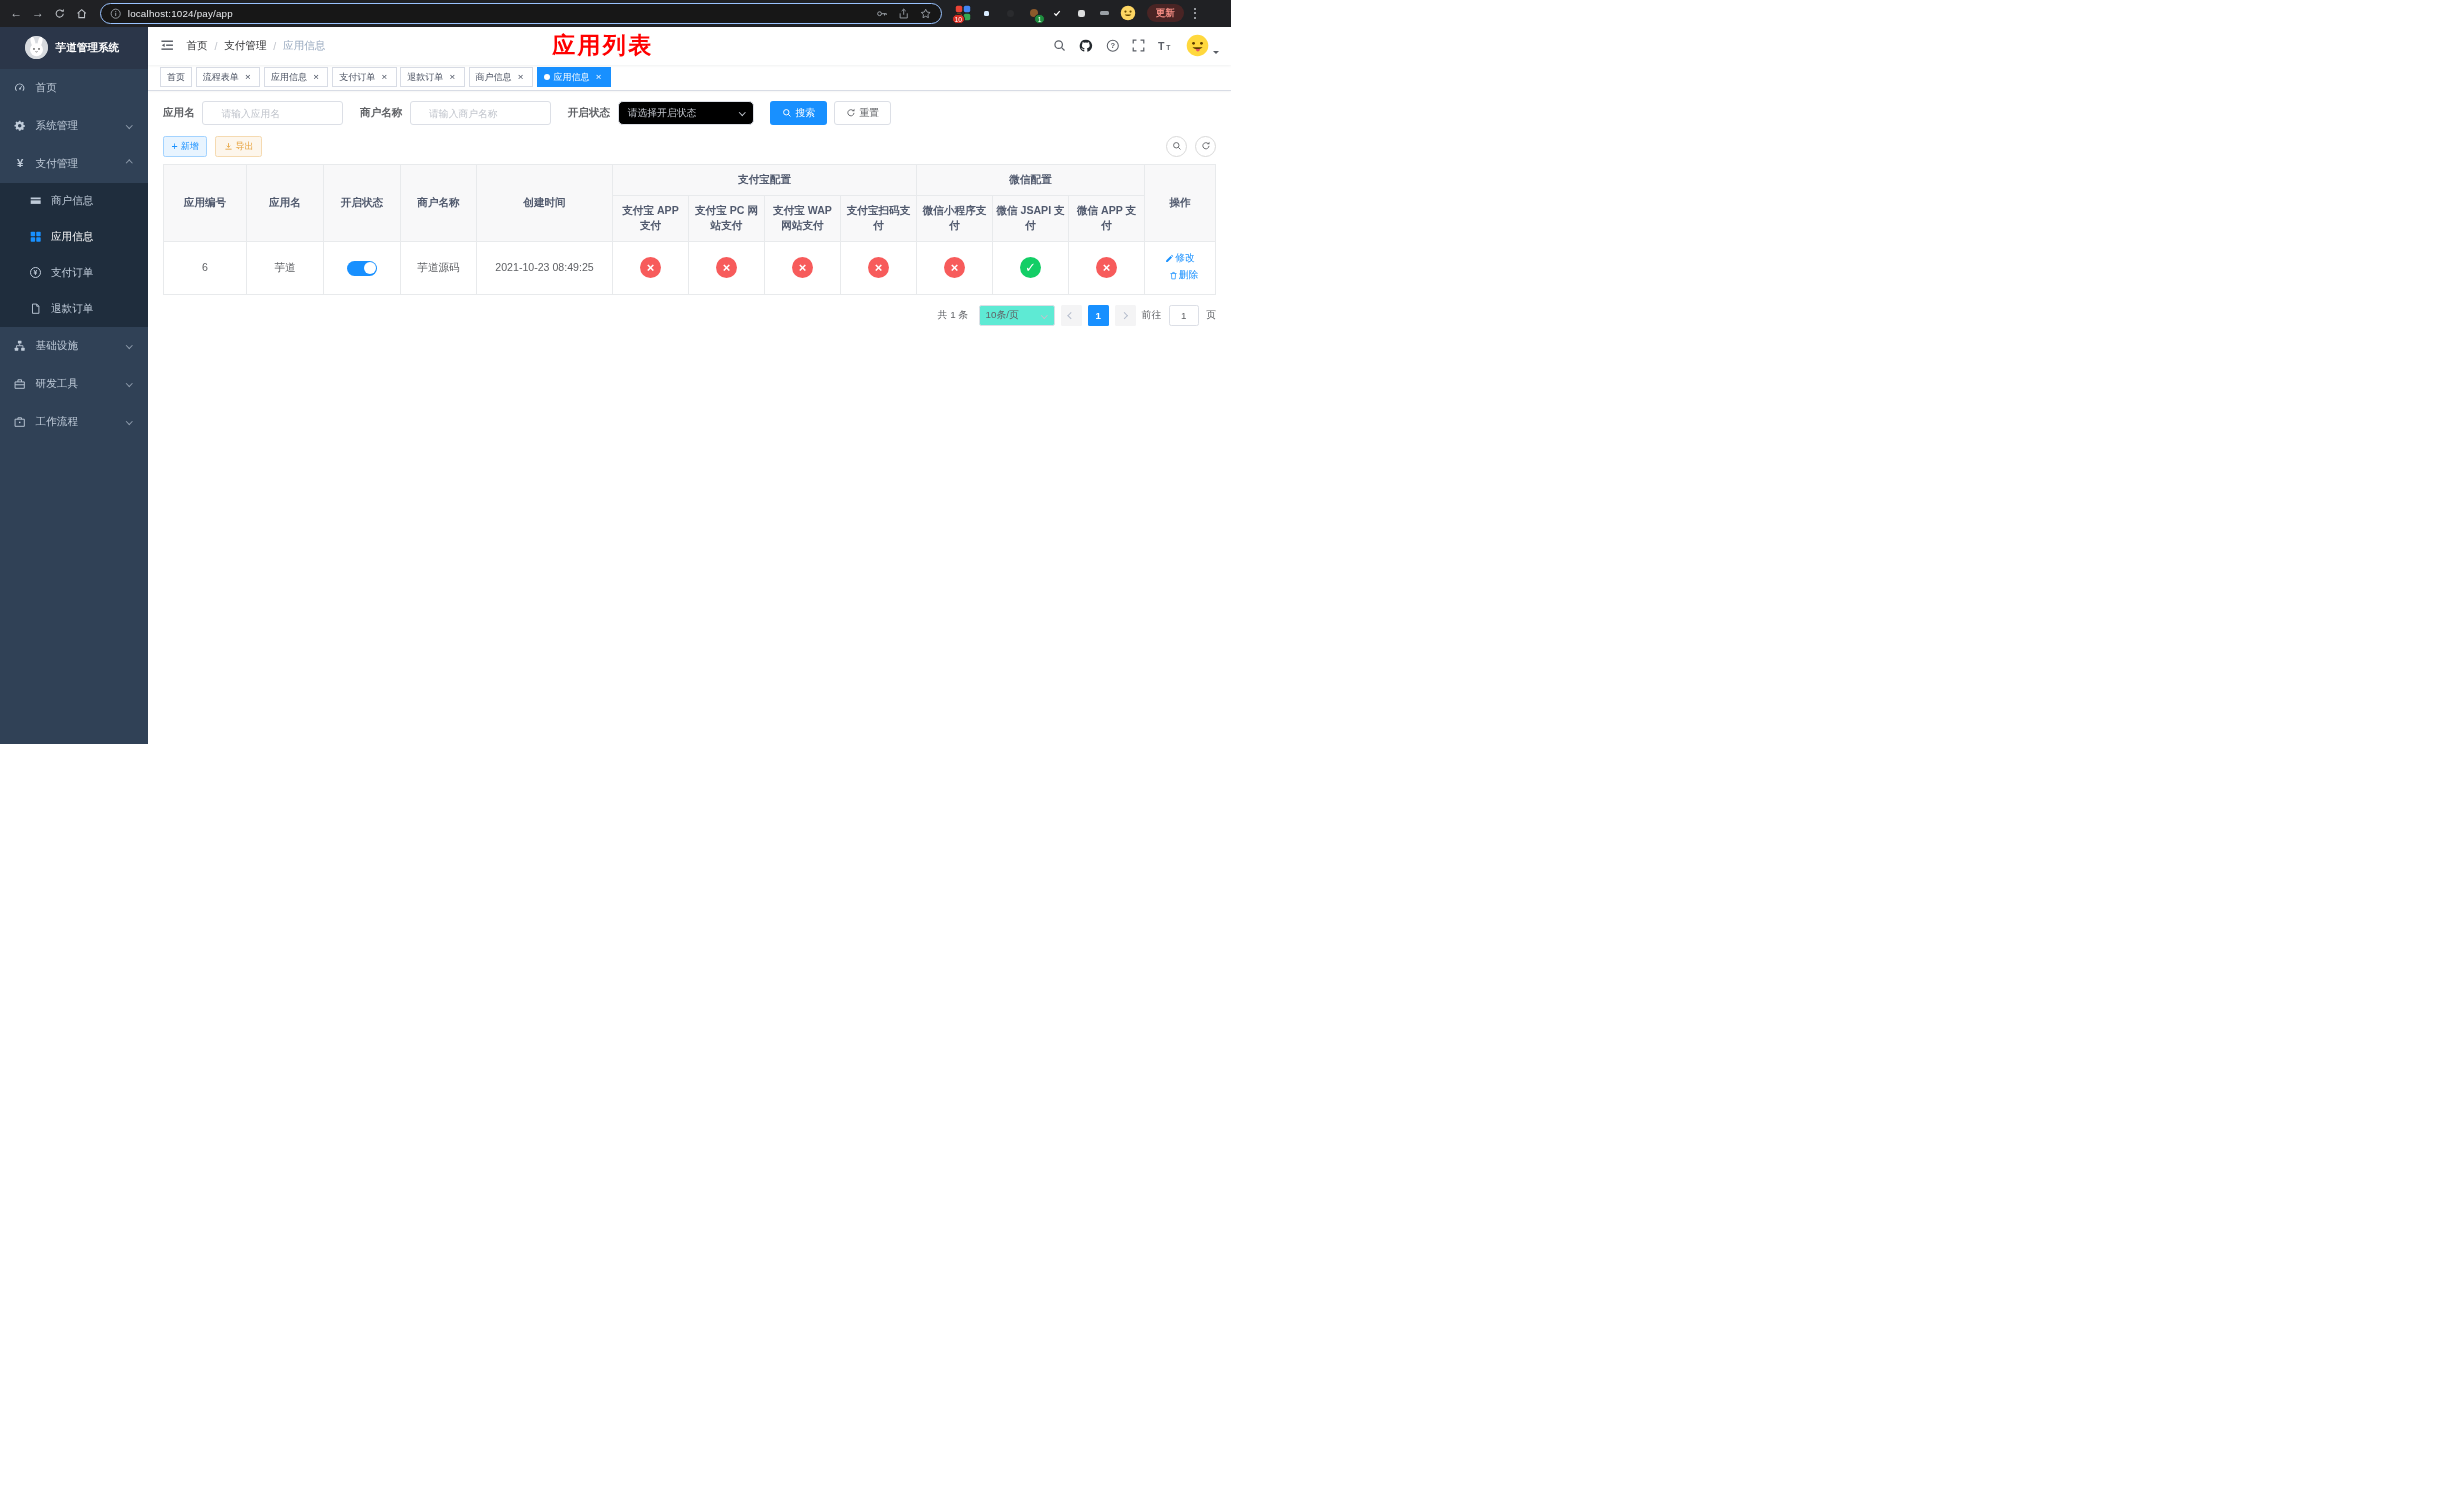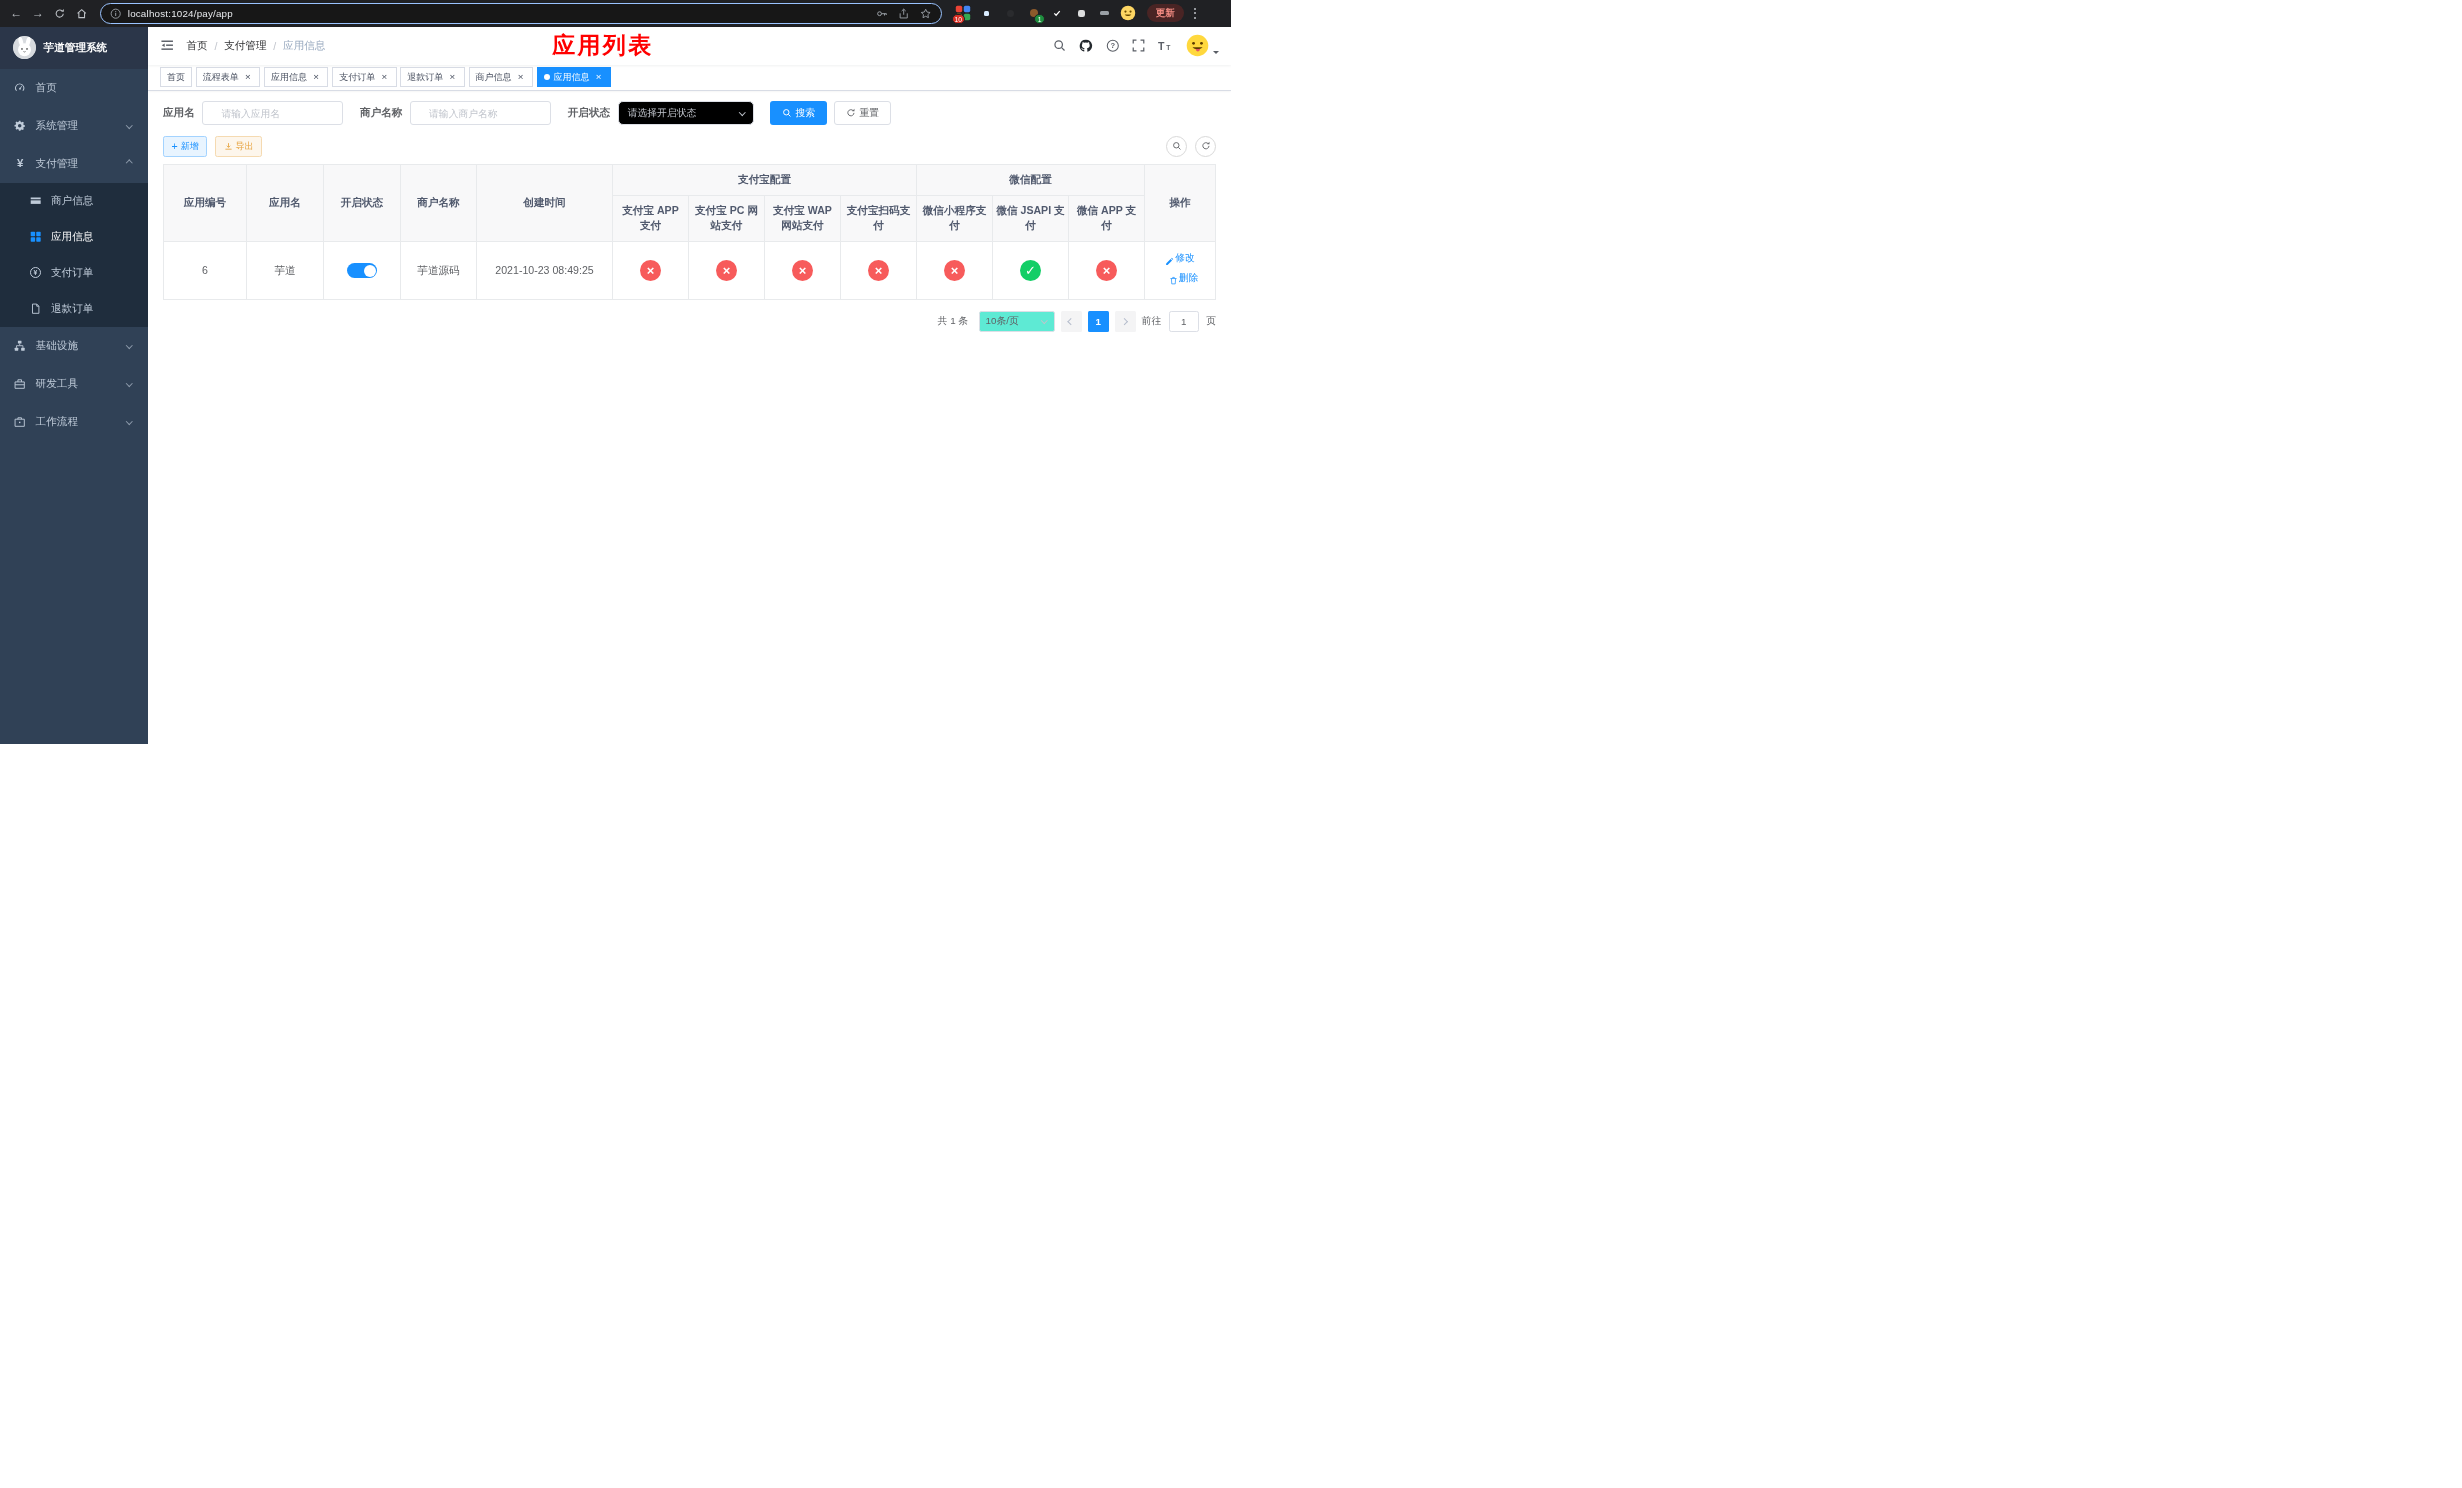--- a/index.html
+++ b/index.html
@@ -20,21 +20,21 @@
 .badge{position:absolute;min-width:10.6px;height:9.8px;border-radius:5.3px;background:#d93025;color:#fff;font-size:6.8px;line-height:9.8px;text-align:center;padding:0 1.5px;bottom:-3px;left:-3px;border:0.8px solid #202124}
 .badge.green{background:#1e8e3e;left:auto;right:-3px}
 .inner-dot{position:absolute;inset:4.5px;border-radius:50%;background:rgba(255,255,255,.85)}
 .update-btn{height:18px;border:none;border-radius:9px;background:rgba(217,48,37,.22);color:#f28b82;font-size:9.5px;font-weight:700;padding:0 9px;margin-left:3px;cursor:pointer;font-family:Liberation Mono, monospace}
 .menu-dots{width:13.6px;height:19.7px;display:flex;flex-direction:column;align-items:center;justify-content:center;gap:2.3px;margin-left:3px;cursor:pointer}
 .menu-dots i{width:2.3px;height:2.3px;border-radius:50%;background:#bdc1c6}
 
 
 .app{display:flex;height:718px}
 .sidebar{width:148px;background:#304156;flex:none;display:flex;flex-direction:column}
-.logo-row{height:42px;background:#2b3649;display:flex;align-items:center;gap:7.6px;padding:0 13px;cursor:pointer}
+.logo-row{height:42px;background:#2b3649;display:flex;align-items:center;gap:7.6px;padding:0 25px;cursor:pointer}
 .logo-avatar{width:23px;height:23px;border-radius:50%;overflow:hidden;background:#cfd4da;flex:none}
 .logo-title{color:#fff;font-size:10.6px;font-weight:700;white-space:nowrap}
 .menu-item{height:38px;display:flex;align-items:center;gap:9px;padding:0 13.6px;color:#bfcbd9;font-size:10.6px;cursor:pointer}
 .micon{width:13px;display:flex;justify-content:center;flex:none;color:inherit}
 .yen-glyph{font-size:11.4px;font-weight:700;line-height:1}
 .mlabel{flex:1;white-space:nowrap}
 .chev{width:4.5px;height:4.5px;border-right:1.1px solid currentColor;border-bottom:1.1px solid currentColor;transform:rotate(45deg);opacity:.65;margin-right:3px;flex:none}
 .chev.up{transform:rotate(-135deg)}
 .submenu{background:#1f2d3d}
 .submenu .menu-item{height:36px;padding-left:29px}
@@ -89,21 +89,21 @@
 .data-table th,.data-table td{border:0.8px solid #e8eaec;text-align:center;vertical-align:middle}
 .data-table th{background:#f8f8f9;color:#515a6e;font-weight:700;padding:6.8px 3px;line-height:1.5;font-size:10.6px}
 .data-table td{padding:9px 3px;line-height:1.5}
 .switch{width:30px;height:15px;border-radius:7.6px;background:#dcdfe6;display:inline-block;position:relative;vertical-align:middle;cursor:pointer}
 .switch.on{background:#1890ff}
 .switch::after{content:"";position:absolute;top:1.5px;left:1.5px;width:12px;height:12px;border-radius:50%;background:#fff}
 .switch.on::after{left:16.7px}
 .status-icon{width:21px;height:21px;border-radius:50%;display:inline-flex;align-items:center;justify-content:center;color:#fff;font-size:13px;font-weight:700;line-height:1}
 .status-no{background:#f75b5b}
 .status-yes{background:#13ce66}
-.action-link{color:#1890ff;font-size:9.8px;text-decoration:none;display:inline-flex;align-items:flex-end;gap:1px;cursor:pointer;white-space:nowrap}
+.action-link{color:#1890ff;font-size:9.8px;text-decoration:none;display:inline-flex;align-items:center;gap:1px;cursor:pointer;white-space:nowrap}
 .action-link+.action-link{margin-left:6.8px}
 
 
 .pagination{display:flex;justify-content:flex-end;align-items:center;margin-top:10.6px;font-size:9.8px;color:#606266;gap:6px}
 .psel{width:76px;height:21px;border:0.8px solid #dcdfe6;border-radius:2.3px;display:flex;align-items:center;justify-content:space-between;padding:0 6px;cursor:pointer;margin-left:4.5px;background:#5eead4}
 .psel .chev{color:#c0c4cc;opacity:1;margin:0 0.8px 1.5px 0}
 .pbtn{min-width:21px;height:21px;border:none;background:#f4f4f5;border-radius:1.5px;display:flex;align-items:center;justify-content:center;cursor:pointer;color:#606266;font-size:9.8px;font-family:inherit}
 .pbtn.active{background:#1890ff;color:#fff;font-weight:700}
 .parrow{width:5.3px;height:5.3px;border-right:1.1px solid #b4bccc;border-bottom:1.1px solid #b4bccc}
 .parrow.left{transform:rotate(135deg)}

